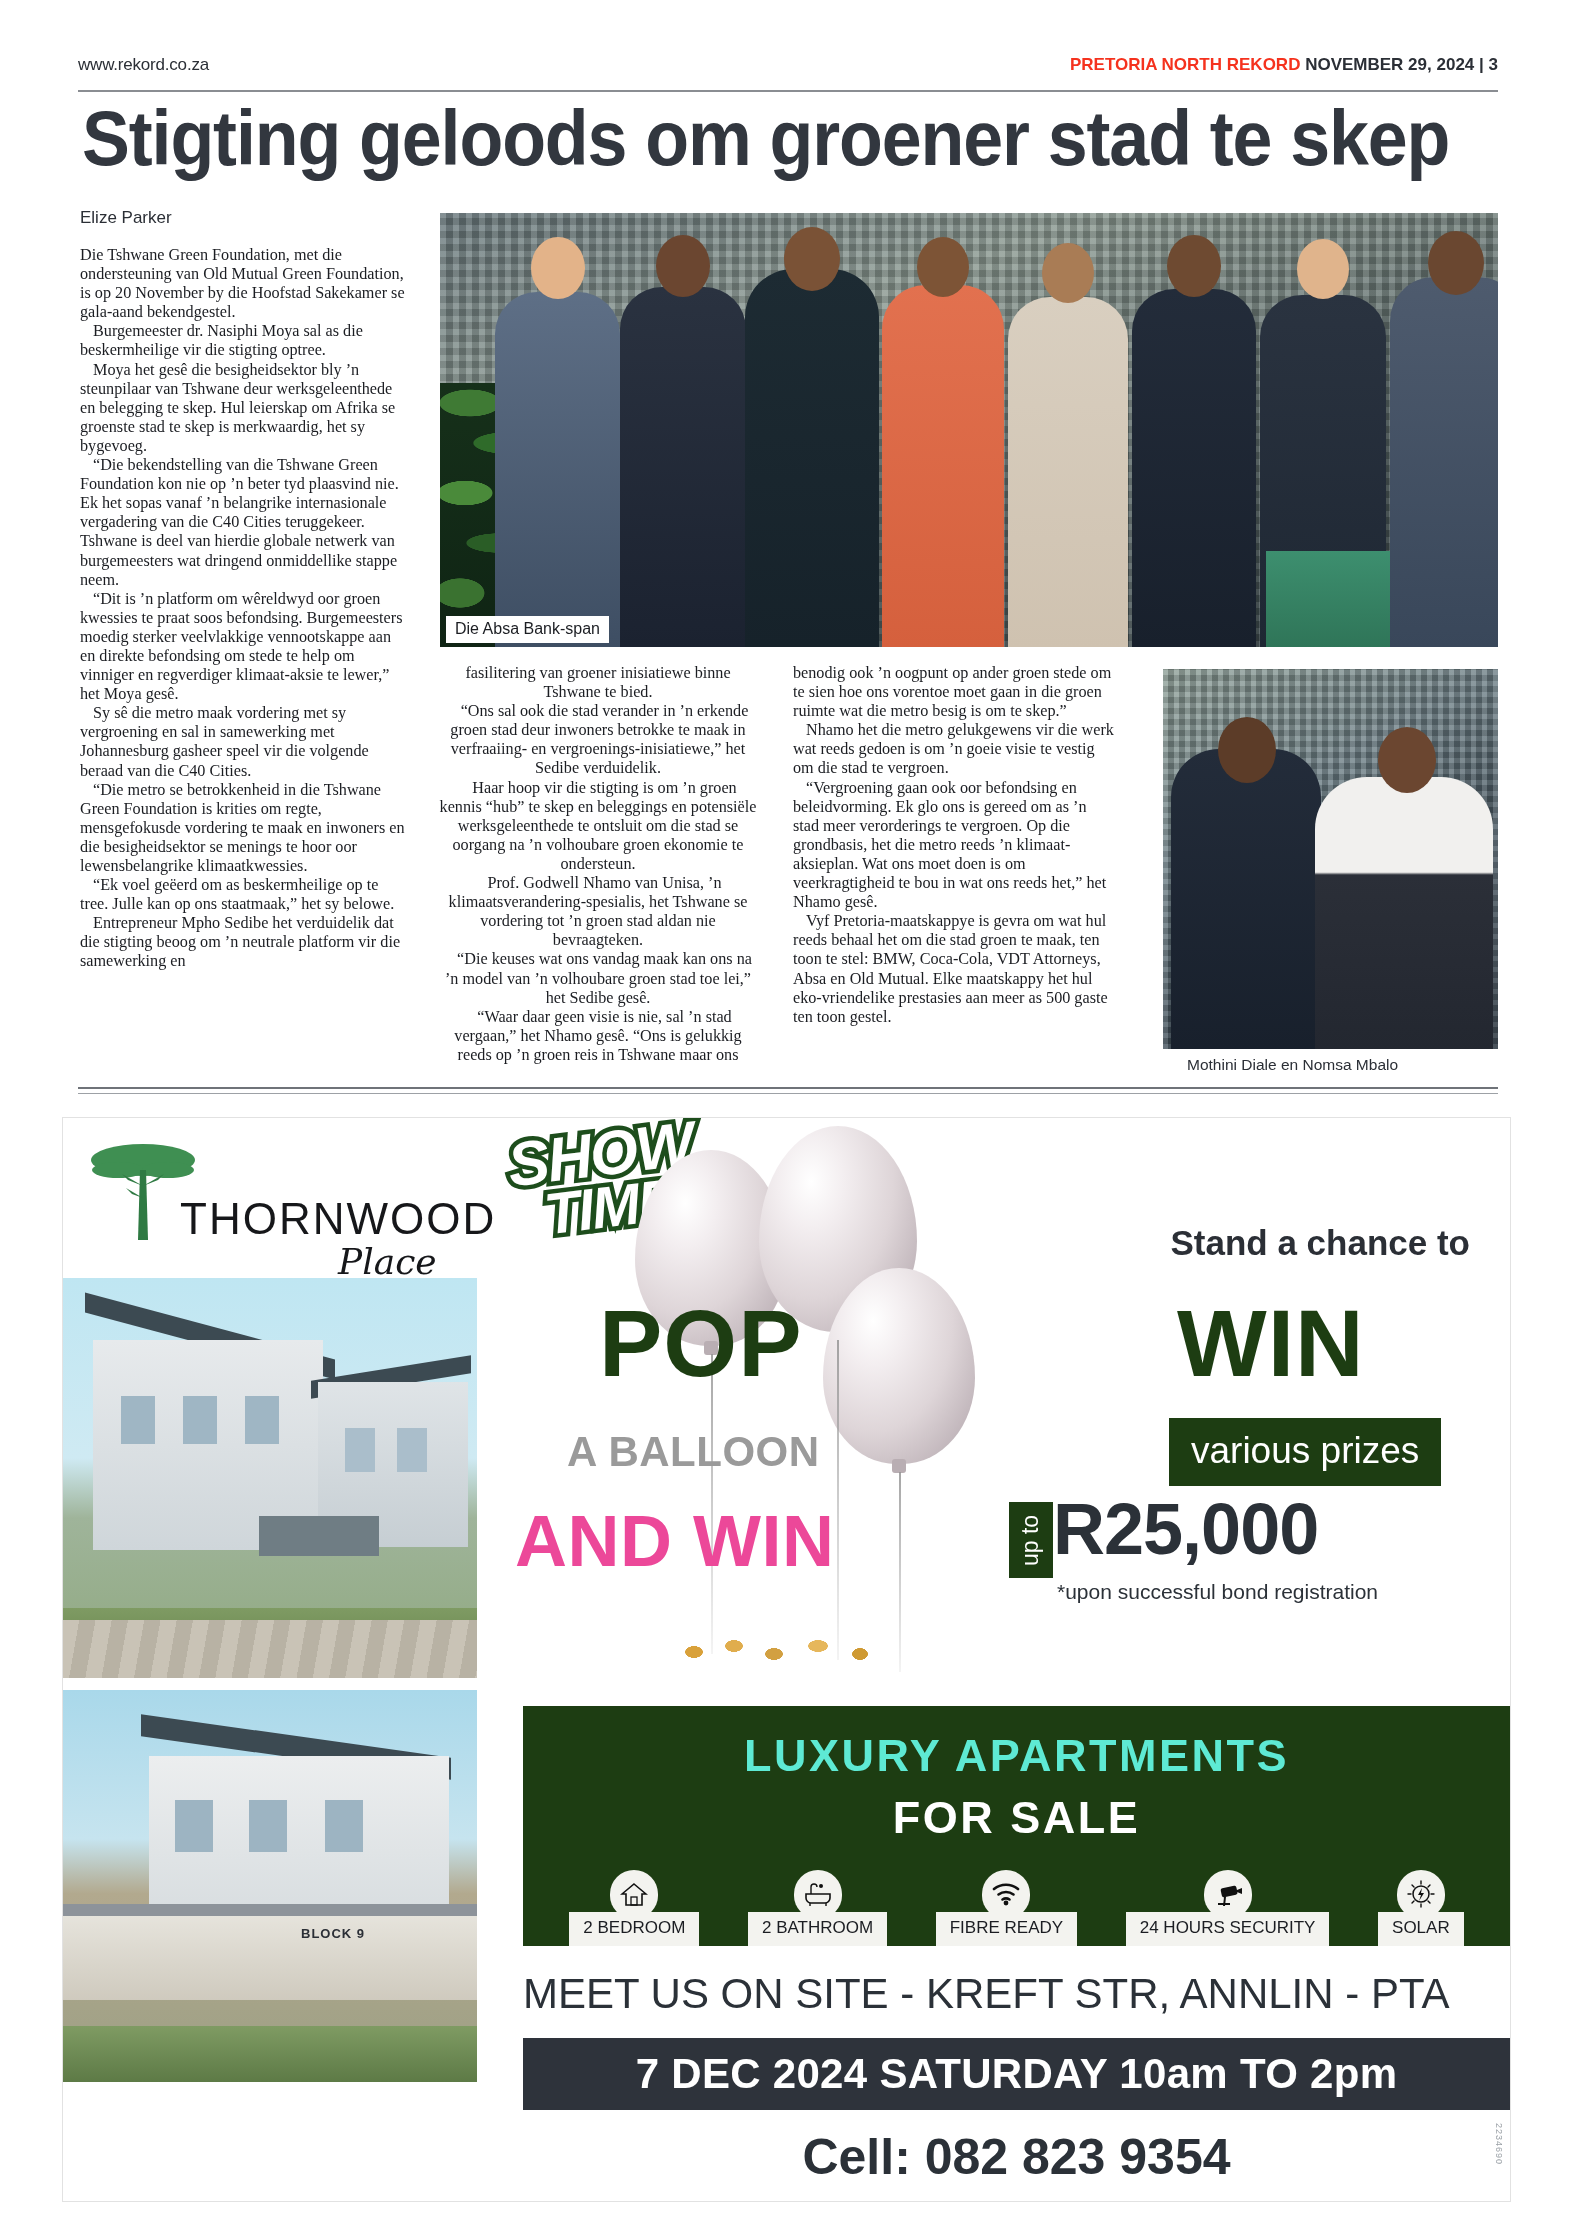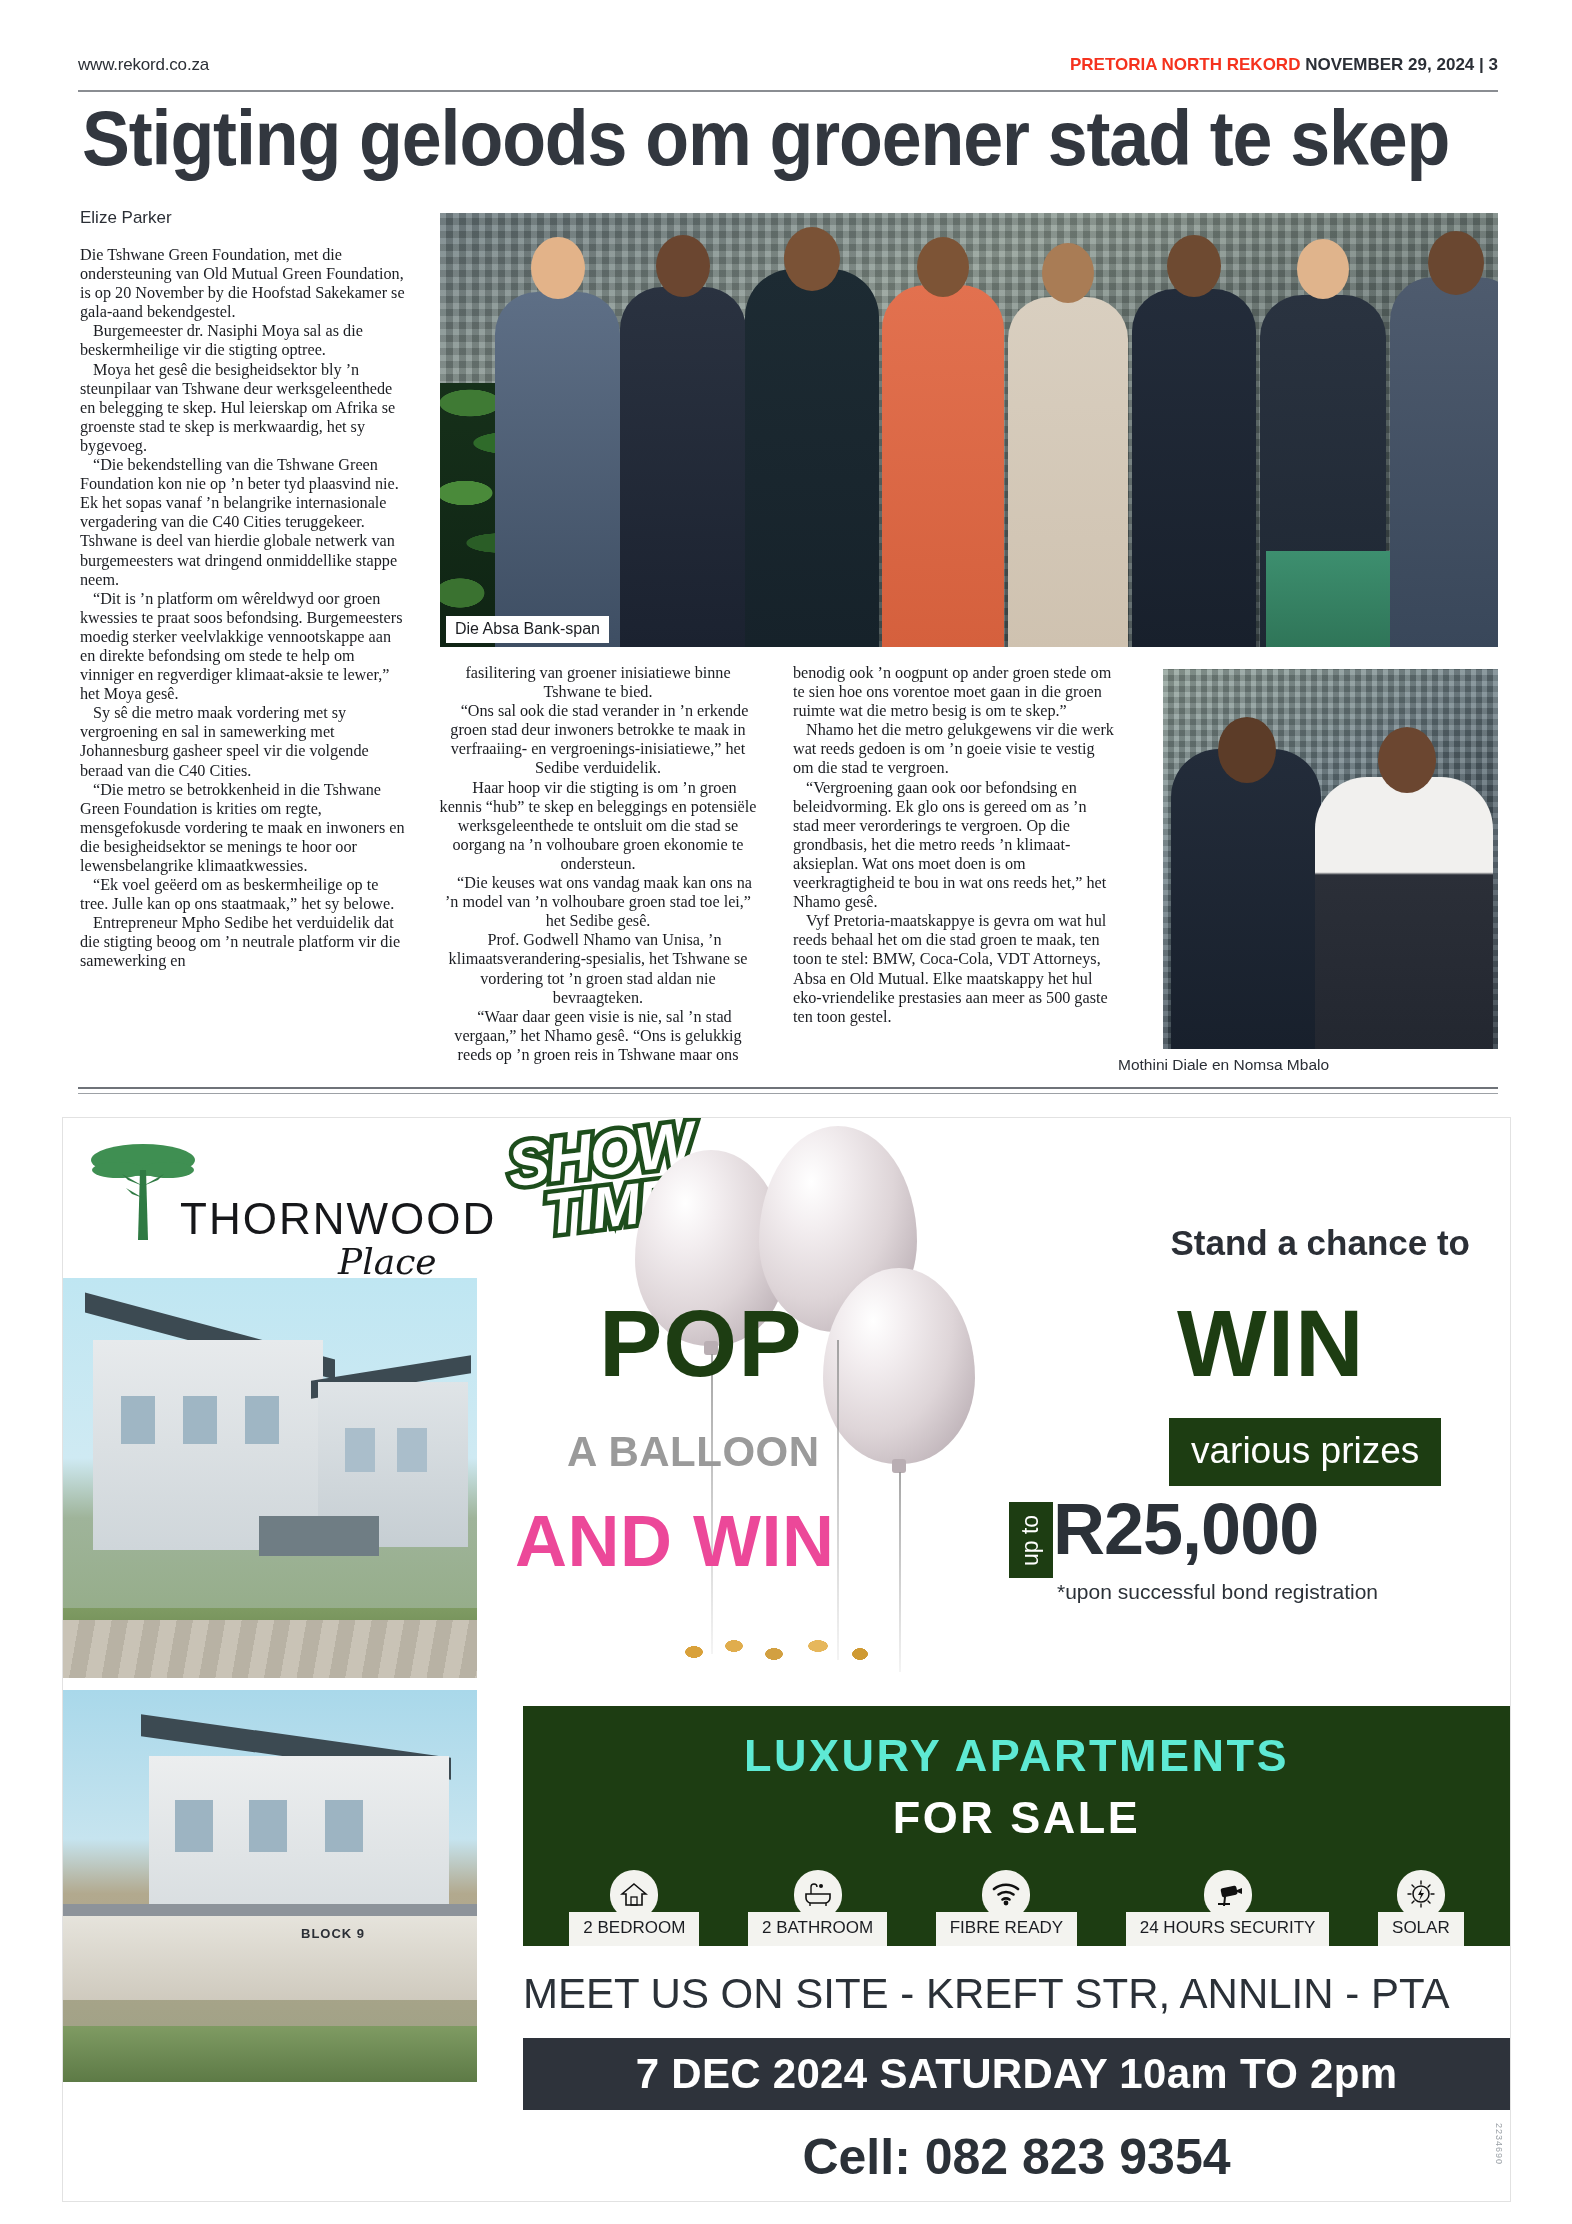--- a/index.html
+++ b/index.html
@@ -106,21 +106,21 @@
     overflow: hidden; background: #15202b;
   }
   .ph2-bg {
     position: absolute; inset: 0;
     background:
       repeating-linear-gradient(90deg, rgba(255,255,255,0.12) 0 5px, rgba(0,0,0,0.16) 5px 11px),
       repeating-linear-gradient(0deg, rgba(255,255,255,0.09) 0 5px, rgba(0,0,0,0.13) 5px 11px),
       linear-gradient(150deg,#8fa098 0%, #6d7f86 35%, #3c4a55 70%, #1b2630 100%);
   }
   .cap2 {
-    position: absolute; left: 1118px; top: 1056px;
+    position: absolute; left: 1187px; top: 1056px;
     font-size: 15.5px; color: #2b2f36;
   }
 
   .art-rule-top {
     position: absolute; left: 78px; top: 1087px; width: 1420px;
     border-top: 2px solid #6f7379;
   }
   .art-rule-bot {
     position: absolute; left: 78px; top: 1093px; width: 1420px;
     border-top: 1px solid #9da1a6;
@@ -418,22 +418,22 @@
     <p class="ind">Sy sê die metro maak vordering met sy vergroening en sal in samewerking met Johannesburg gasheer speel vir die volgende beraad van die C40 Cities.</p>
     <p class="ind">“Die metro se betrokkenheid in die Tshwane Green Foundation is krities om regte, mensgefokusde vordering te maak en inwoners en die besigheidsektor se menings te hoor oor lewensbelangrike klimaatkwessies.</p>
     <p class="ind">“Ek voel geëerd om as beskermheilige op te tree. Julle kan op ons staatmaak,” het sy belowe.</p>
     <p class="ind">Entrepreneur Mpho Sedibe het verduidelik dat die stigting beoog om ’n neutrale platform vir die samewerking en</p>
   </div>
 
   <div class="art-col" id="col2a">
     <p>fasilitering van groener inisiatiewe binne Tshwane te bied.</p>
     <p class="ind">“Ons sal ook die stad verander in ’n erkende groen stad deur inwoners betrokke te maak in verfraaiing- en vergroenings-inisiatiewe,” het Sedibe verduidelik.</p>
     <p class="ind">Haar hoop vir die stigting is om ’n groen kennis “hub” te skep en beleggings en potensiële werksgeleenthede te ontsluit om die stad se oorgang na ’n volhoubare groen ekonomie te ondersteun.</p>
+    <p class="ind">Prof. Godwell Nhamo van Unisa, ’n klimaatsverandering-spesialis, het Tshwane se vordering tot ’n groen stad aldan nie bevraagteken.</p>
     <p class="ind">“Die keuses wat ons vandag maak kan ons na ’n model van ’n volhoubare groen stad toe lei,” het Sedibe gesê.</p>
-    <p class="ind">Prof. Godwell Nhamo van Unisa, ’n klimaatsverandering-spesialis, het Tshwane se vordering tot ’n groen stad aldan nie bevraagteken.</p>
     <p class="ind">“Waar daar geen visie is nie, sal ’n stad vergaan,” het Nhamo gesê. “Ons is gelukkig reeds op ’n groen reis in Tshwane maar ons</p>
   </div>
 
   <div class="art-col" id="col3a">
     <p>benodig ook ’n oogpunt op ander groen stede om te sien hoe ons vorentoe moet gaan in die groen ruimte wat die metro besig is om te skep.”</p>
     <p class="ind">Nhamo het die metro gelukgewens vir die werk wat reeds gedoen is om ’n goeie visie te vestig om die stad te vergroen.</p>
     <p class="ind">“Vergroening gaan ook oor befondsing en beleidvorming. Ek glo ons is gereed om as ’n stad meer verorderings te vergroen. Op die grondbasis, het die metro reeds ’n klimaat-aksieplan. Wat ons moet doen is om veerkragtigheid te bou in wat ons reeds het,” het Nhamo gesê.</p>
     <p class="ind">Vyf Pretoria-maatskappye is gevra om wat hul reeds behaal het om die stad groen te maak, ten toon te stel: BMW, Coca-Cola, VDT Attorneys, Absa en Old Mutual. Elke maatskappy het hul eko-vriendelike prestasies aan meer as 500 gaste ten toon gestel.</p>
   </div>
 

